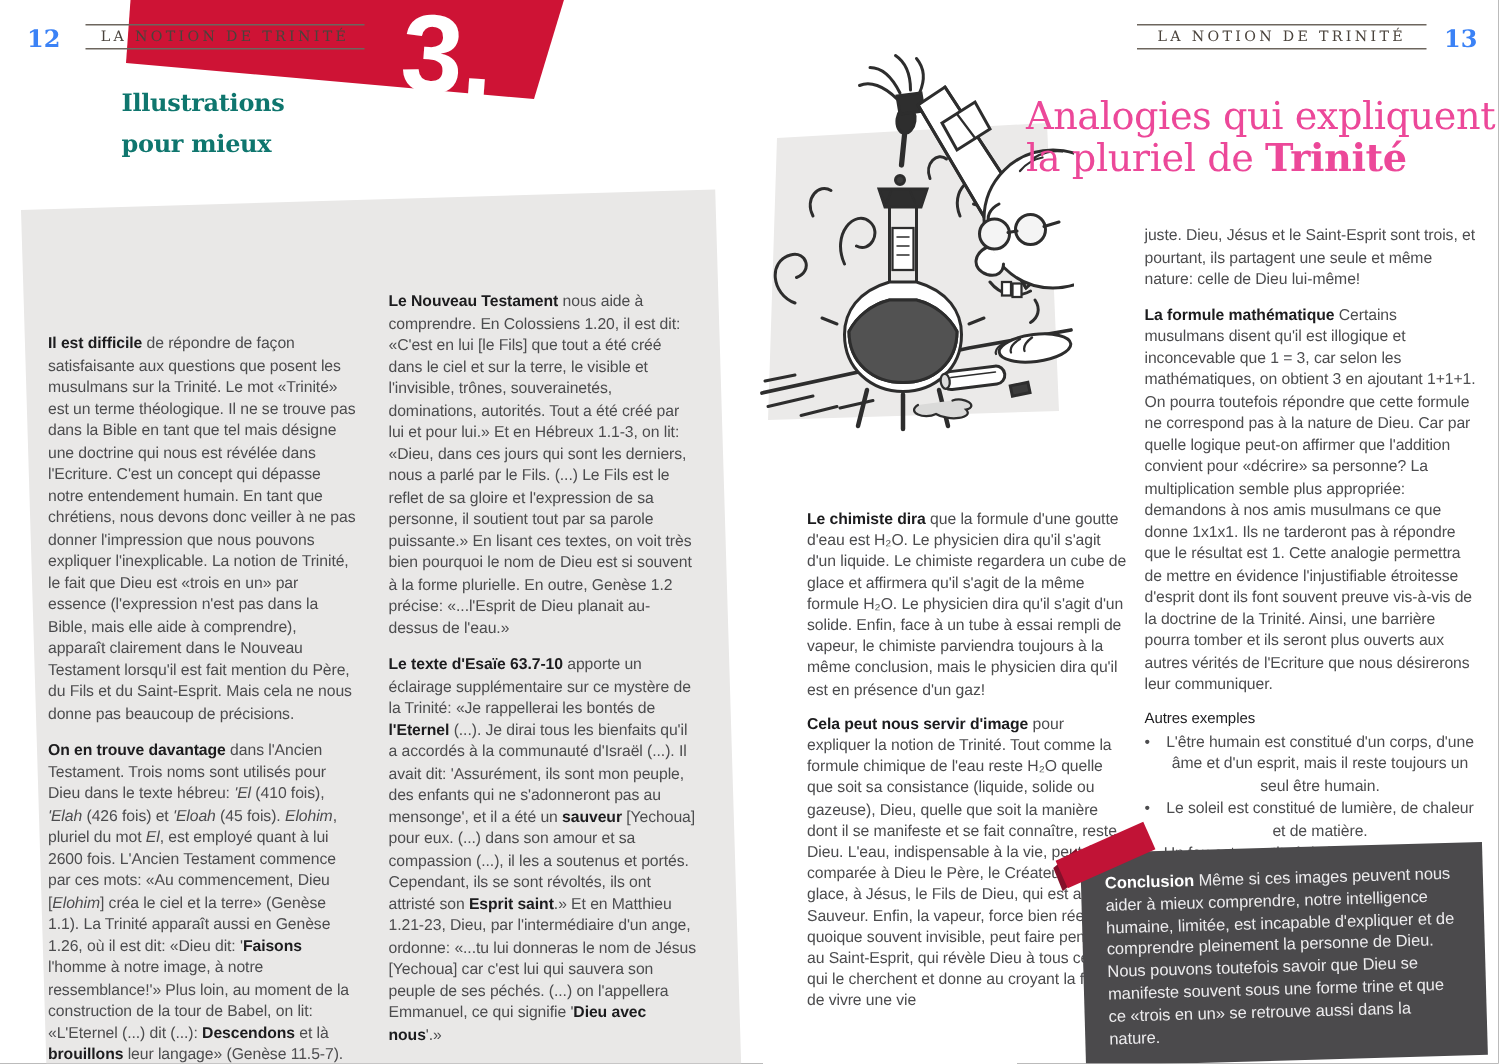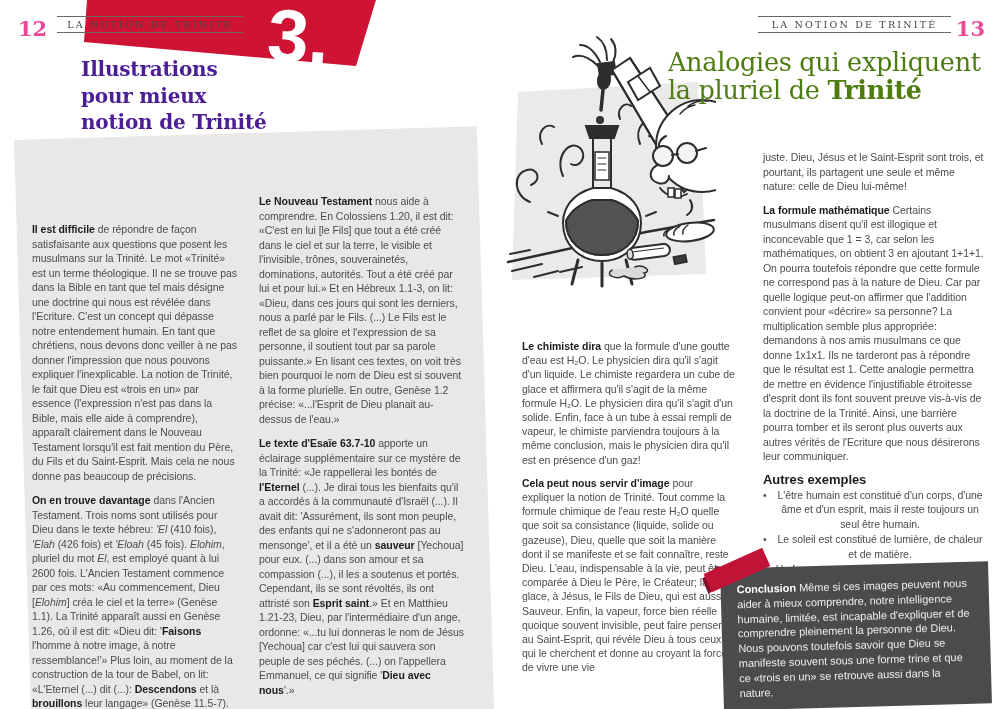--- a/index.html
+++ b/index.html
@@ -5,21 +5,21 @@
   html,body{margin:0;padding:0;background:#888;}
   .spread{
     position:relative;width:999px;height:709px;margin:0 auto;
     background:#ffffff;overflow:hidden;
     font-family:"Liberation Sans","DejaVu Sans",sans-serif;
   }
   
   .pagenum{
     position:absolute;top:16px;
     font-family:"DejaVu Serif","Liberation Serif",serif;
-    font-weight:bold;font-size:21px;color:#ec4899;
+    font-weight:bold;font-size:16px;color:#3b82f6;
   }
   .pagenum.pn-left{left:18px;}
   .pagenum.pn-right{right:14px;}
   .running-head{
     position:absolute;top:16px;height:15px;
     border-top:1px solid #6d665e;border-bottom:1px solid #6d665e;
     font-family:"DejaVu Serif","Liberation Serif",serif;
     font-size:9.5px;letter-spacing:2.2px;color:#4a433c;
     text-align:center;line-height:15px;z-index:5;
   }
@@ -28,56 +28,56 @@
   
   .badge-svg{position:absolute;left:60px;top:0;z-index:2;}
   .badge-num{
     font-family:"Liberation Sans","DejaVu Sans",sans-serif;
     font-weight:bold;font-size:74px;fill:#ffffff;
   }
   
   .doc-title{
     position:absolute;left:81px;top:56px;margin:0;z-index:3;
     font-family:"DejaVu Serif","Liberation Serif",serif;
-    font-weight:bold;font-size:20px;line-height:26.5px;
-    color:#4c1d95;letter-spacing:-0.2px;
+    font-weight:bold;font-size:16px;line-height:26.5px;
+    color:#0f766e;letter-spacing:-0.2px;
   }
   
   .gray-panel{
     position:absolute;left:14px;top:140px;width:463px;height:600px;
     background:#e9e8e7;transform:rotate(-1.7deg);transform-origin:top left;
   }
   
   .col{position:absolute;z-index:4;}
   .col p{margin:0 0 10px 0;}
   .body-text{
     font-size:10.5px;line-height:14.5px;letter-spacing:-0.05px;
     color:#4c4c4e;text-align:left;margin-top:38px;
   }
   .body-text .b{font-weight:bold;color:#1c1c1e;}
   .body-text .i{font-style:italic;}
   .col-l1{left:32px;top:184px;width:205px;}
   .col-l2{left:259px;top:156px;width:206px;}
-  .col-r1{left:522px;top:301px;width:214px;}
+  .col-r1{left:538px;top:301px;width:214px;}
   .col-r1 p, .col-r2 p{margin-bottom:9px;}
   .col-r1{line-height:14.2px;}
   .col-r2{left:763px;top:112px;width:223px;}
   .examples-heading{
-    font-weight:bold;color:#1c1c1e;font-size:13px;line-height:14.2px;
+    font-weight:normal;color:#1c1c1e;font-size:10px;line-height:14.2px;
     margin:2px 0 1px 0;
   }
   .bullet-item{display:flex;margin:0 0 1px 0;}
   .bullet-item .dot{width:11px;flex:0 0 11px;color:#4c4c4e;}
   .bullet-item span:last-child{flex:1;text-align:center;}
   
   .red-title{
-    position:absolute;left:668px;top:48px;margin:0;z-index:6;
+    position:absolute;left:668px;top:48px;margin:16px;z-index:6;
     font-family:"DejaVu Serif","Liberation Serif",serif;
     font-weight:normal;font-size:25.5px;line-height:28px;
-    color:#4d7c0f;letter-spacing:-0.3px;white-space:nowrap;
+    color:#ec4899;letter-spacing:-0.3px;white-space:nowrap;
   }
   .red-title .bold{font-weight:bold;}
   
   .illus{position:absolute;left:500px;top:24px;z-index:1;}
   
   .conclusion-box{
     position:absolute;left:722px;top:565px;width:268px;height:142px;
     background:#4b4a4c;transform:rotate(-1.6deg);z-index:7;
     padding:14px 16px;box-sizing:border-box;
   }
@@ -104,21 +104,20 @@
     <svg class="badge-svg" width="340" height="78" viewBox="0 0 340 78" aria-hidden="true">
       <polygon points="30,-42 322,-20 296,66 24,42" fill="#ce1335"></polygon>
       <text class="badge-num" x="206" y="60" transform="rotate(4 206 60)">3.</text>
     </svg>
 
     <div class="running-head rh-left">LA NOTION DE TRINITÉ</div>
 
     <h1 class="doc-title">
       <span style="display:block">Illustrations</span>
       <span style="display:block">pour mieux</span>
-      <span style="display:block">notion de Trinité</span>
     </h1>
 
     <div class="gray-panel"></div>
 
     <div class="col col-l1 body-text">
       <p><span class="b">Il est difficile</span><span> de répondre de façon satisfaisante aux questions que posent les musulmans sur la Trinité. Le mot «Trinité» est un terme théologique. Il ne se trouve pas dans la Bible en tant que tel mais désigne une doctrine qui nous est révélée dans l'Ecriture. C'est un concept qui dépasse notre entendement humain. En tant que chrétiens, nous devons donc veiller à ne pas donner l'impression que nous pouvons expliquer l'inexplicable. La notion de Trinité, le fait que Dieu est «trois en un» par essence (l'expression n'est pas dans la Bible, mais elle aide à comprendre), apparaît clairement dans le Nouveau Testament lorsqu'il est fait mention du Père, du Fils et du Saint-Esprit. Mais cela ne nous donne pas beaucoup de précisions.</span></p>
       <p><span class="b">On en trouve davantage</span><span> dans l'Ancien Testament. Trois noms sont utilisés pour Dieu dans le texte hébreu: </span><span class="i">'El</span><span> (410 fois), </span><span class="i">'Elah</span><span> (426 fois) et </span><span class="i">'Eloah</span><span> (45 fois). </span><span class="i">Elohim</span><span>, pluriel du mot </span><span class="i">El</span><span>, est employé quant à lui 2600 fois. L'Ancien Testament commence par ces mots: «Au commencement, Dieu [</span><span class="i">Elohim</span><span>] créa le ciel et la terre» (Genèse 1.1). La Trinité apparaît aussi en Genèse 1.26, où il est dit: «Dieu dit: '</span><span class="b">Faisons</span><span> l'homme à notre image, à notre ressemblance!'» Plus loin, au moment de la construction de la tour de Babel, on lit: «L'Eternel (...) dit (...): </span><span class="b">Descendons</span><span> et là </span><span class="b">brouillons</span><span> leur langage» (Genèse 11.5-7).</span></p>
     </div>
 
     <div class="col col-l2 body-text">

